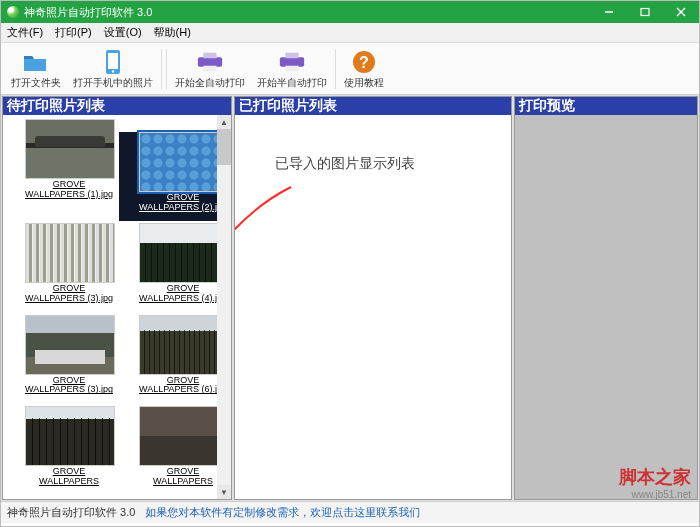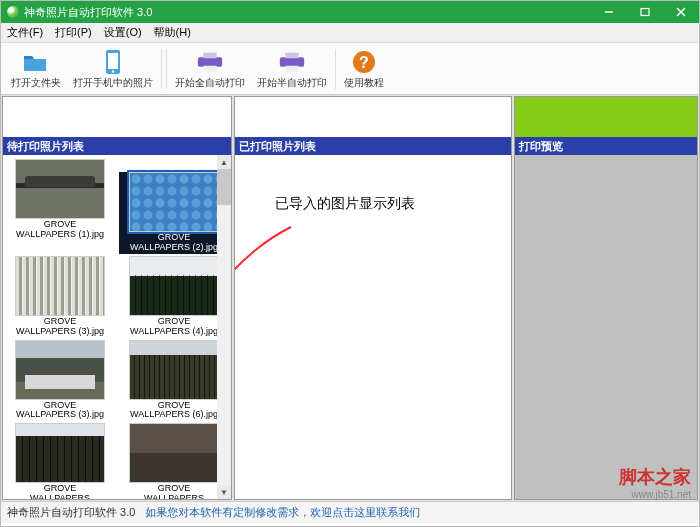--- a/index.html
+++ b/index.html
@@ -14,35 +14,35 @@
   .menuitem { padding: 2px 6px; }
   .toolbar { height: 52px; background: #fafafa; display: flex; align-items: center; padding: 2px 4px; border-bottom: 1px solid #ccc; gap: 0; }
   .toolbtn { display: flex; flex-direction: column; align-items: center; justify-content: center; font-size: 10px; color: #333; padding: 2px 6px; height: 48px; }
   .toolbtn .ticon { width: 28px; height: 28px; display: flex; align-items: center; justify-content: center; }
   .tsep { width: 1px; height: 40px; background: #ddd; margin: 0 2px; }
   .panels { display: flex; height: 406px; background: #e0e0e0; padding: 1px; gap: 2px; }
   .panel { background: #fff; border: 1px solid #999; display: flex; flex-direction: column; }
   .panel.p1 { width: 230px; }
   .panel.p2 { flex: 1; position: relative; }
   .panel.p3 { width: 184px; background: #84cc16; }
-  .panel-header { height: 18px; background: #2b3fa8; color: #fff; font-size: 11px; font-weight: bold; padding-left: 4px; display: flex; align-items: center; margin-top: 40px; }
+  .panel-header { height: 18px; background: #2b3fa8; color: #fff; font-size: 14px; font-weight: bold; padding-left: 4px; display: flex; align-items: center; }
   .panel-body { flex: 1; background: #fff; overflow: hidden; position: relative; }
   .thumbs { padding: 4px 2px; display: grid; grid-template-columns: 1fr 1fr; gap: 2px 4px; overflow-y: hidden; position: relative; height: 100%; }
-  .thumb-cell { display: flex; flex-direction: column; align-items: center; font-size: 9px; text-align: center; line-height: 1.1; }
+  .thumb-cell { display: flex; flex-direction: column; align-items: flex-end; font-size: 9px; text-align: center; line-height: 1.1; text-decoration: underline; }
   .thumb-cell.selected .thumb-img { outline: 2px solid #1a5fb4; }
   .thumb-cell.selected { background: #0f172a; color: #fff; margin-top: 13px; }
   .thumb-img { width: 90px; height: 60px; border: 1px solid #ccc; background: #888; background-size: cover; background-position: center; }
   .thumb-label { width: 92px; padding: 1px 0; }
   .scrollbar { position: absolute; right: 0; top: 0; bottom: 0; width: 14px; background: #f0f0f0; }
   .scroll-btn { height: 14px; background: #e8e8e8; display: flex; align-items: center; justify-content: center; font-size: 8px; color: #555; }
   .scroll-thumb { background: #c8c8c8; height: 36px; margin-top: 0; }
   .statusbar { height: 22px; background: #f4f4f4; display: flex; align-items: center; font-size: 11px; padding: 0 6px; border-top: 1px solid #ccc; }
   .statusbar .st-app { color: #333; margin-right: 10px; }
   .statusbar .st-link { color: #1a5fb4; }
-  .annotation { position: absolute; top: 40px; left: 40px; color: #000000; font-size: 14px; pointer-events: none; font-family: SimSun, serif; }
+  .annotation { position: absolute; top: 40px; left: 40px; color: #404040; font-size: 14px; pointer-events: none; font-family: SimSun, serif; }
   .watermark { position: absolute; right: 8px; bottom: 26px; text-align: right; font-family: KaiTi, serif; color: #c33; pointer-events: none; }
   .watermark .wm1 { font-size: 18px; font-weight: bold; }
   .watermark .wm2 { font-size: 10px; color: #888; }
   
   .t1 { background: linear-gradient(#6b6f63 0 40%, #2a2a2a 40% 48%, #6e7568 48%); position:relative; }
   .t1::after{content:"";position:absolute;left:10%;top:28%;width:80%;height:18%;background:#3a3a36;border-radius:3px;}
   .t2 { background: radial-gradient(circle at 50% 50%, #5aa0d8 0 4px, transparent 5px) 0 0/12px 12px, #3b7fc4; }
   .t3 { background: repeating-linear-gradient(90deg,#ddd 0 3px,#9aa08c 3px 6px,#f0f0e8 6px 7px); }
   .t4 { background: linear-gradient(#e8ecef 0 32%, #1a2a1a 32%); position:relative;}
   .t4::after{content:"";position:absolute;inset:32% 0 0 0;background:repeating-linear-gradient(90deg,transparent 0 5px,#0008 5px 6px);}

